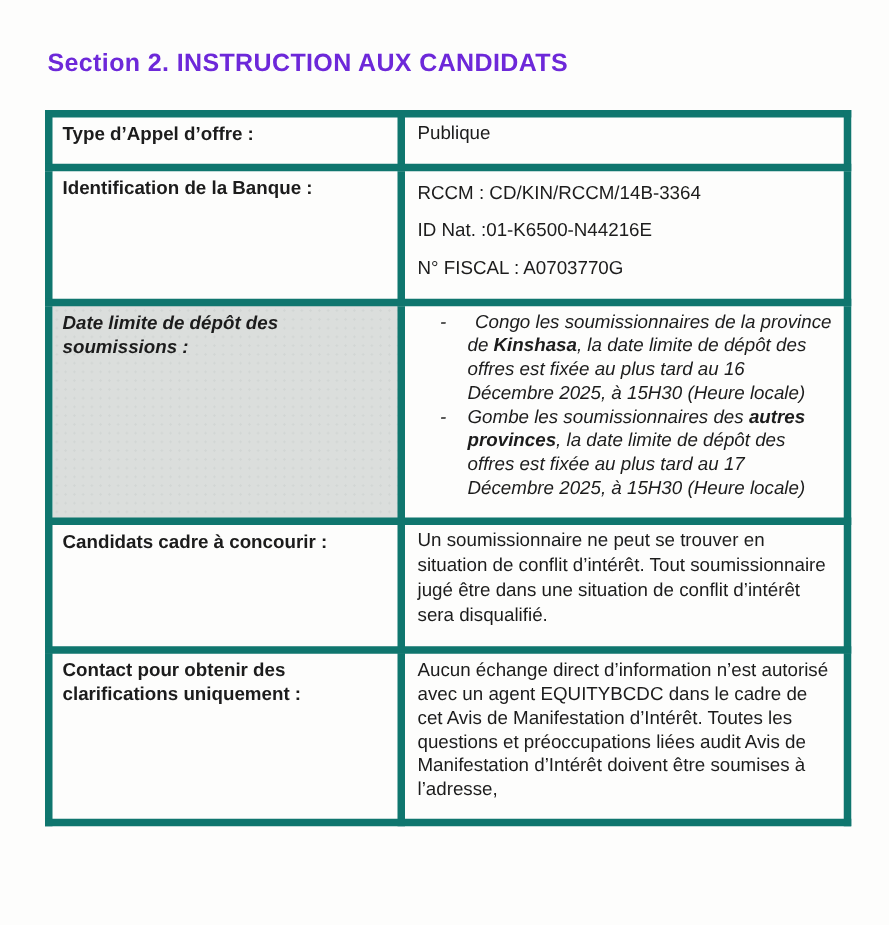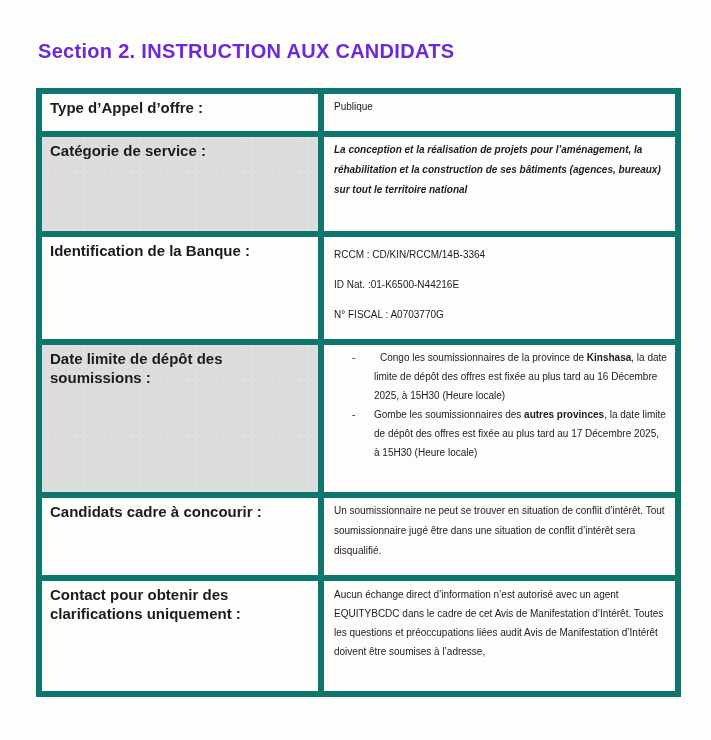--- a/index.html
+++ b/index.html
@@ -39,21 +39,21 @@
     overflow: hidden;
   }
   td.label-cell {
     width: 262px;
     font-weight: bold;
     font-size: 15px;
     line-height: 19px;
     padding: 4px 6px 4px 8px;
   }
   td.value-cell {
-    font-size: 10px;
+    font-size: 15px;
     line-height: 20px;
     padding: 3px 8px 14px 10px;
   }
   .shaded {
     background: #dbdedc;
     background-image: radial-gradient(#d2d6d4 1px, transparent 1px);
     background-size: 7px 7px;
   }
   .bold-italic {
     font-weight: bold;
@@ -87,37 +87,33 @@
 
 <div class="doc-title">Section 2. INSTRUCTION AUX CANDIDATS</div>
 
 <table class="doc-table">
   <tbody>
     <tr style="height:30px;">
       <td class="label-cell">Type d’Appel d’offre :</td>
       <td class="value-cell">Publique</td>
     </tr>
 
-    <tr style="height:100px;">
-      <td class="label-cell shaded">Catégorie de service :</td>
-      <td class="value-cell bold-italic">La conception et la réalisation de projets pour l’aménagement, la réhabilitation et la construction de ses bâtiments (agences, bureaux) sur tout le territoire national</td>
-    </tr>
 
 
 
     <tr style="height:89px;margin-top:23px;">
       <td class="label-cell">Identification de la Banque :</td>
       <td class="value-cell">
         <p class="id-line">RCCM : CD/KIN/RCCM/14B-3364</p>
         <p class="id-line">ID Nat. :01-K6500-N44216E</p>
         <p class="id-line">N° FISCAL : A0703770G</p>
       </td>
     </tr>
 
-    <tr style="height:153px;">
+    <tr style="height:153px;font-style:italic;">
       <td class="label-cell shaded">Date limite de dépôt des soumissions :</td>
       <td class="value-cell">
         <div class="bullet-list">
           <div class="bullet">
             <span class="dash">-</span>
             <span class="bullet-text"><span>Congo les soumissionnaires de la province de </span><b>Kinshasa</b><span>, la date limite de dépôt des offres est fixée au plus tard au 16 Décembre 2025, à 15H30 (Heure locale)</span></span>
           </div>
           <div class="bullet">
             <span class="dash">-</span>
             <span class="bullet-text"><span>Gombe les soumissionnaires des </span><b>autres provinces</b><span>, la date limite de dépôt des offres est fixée au plus tard au 17 Décembre 2025, à 15H30 (Heure locale)</span></span>

